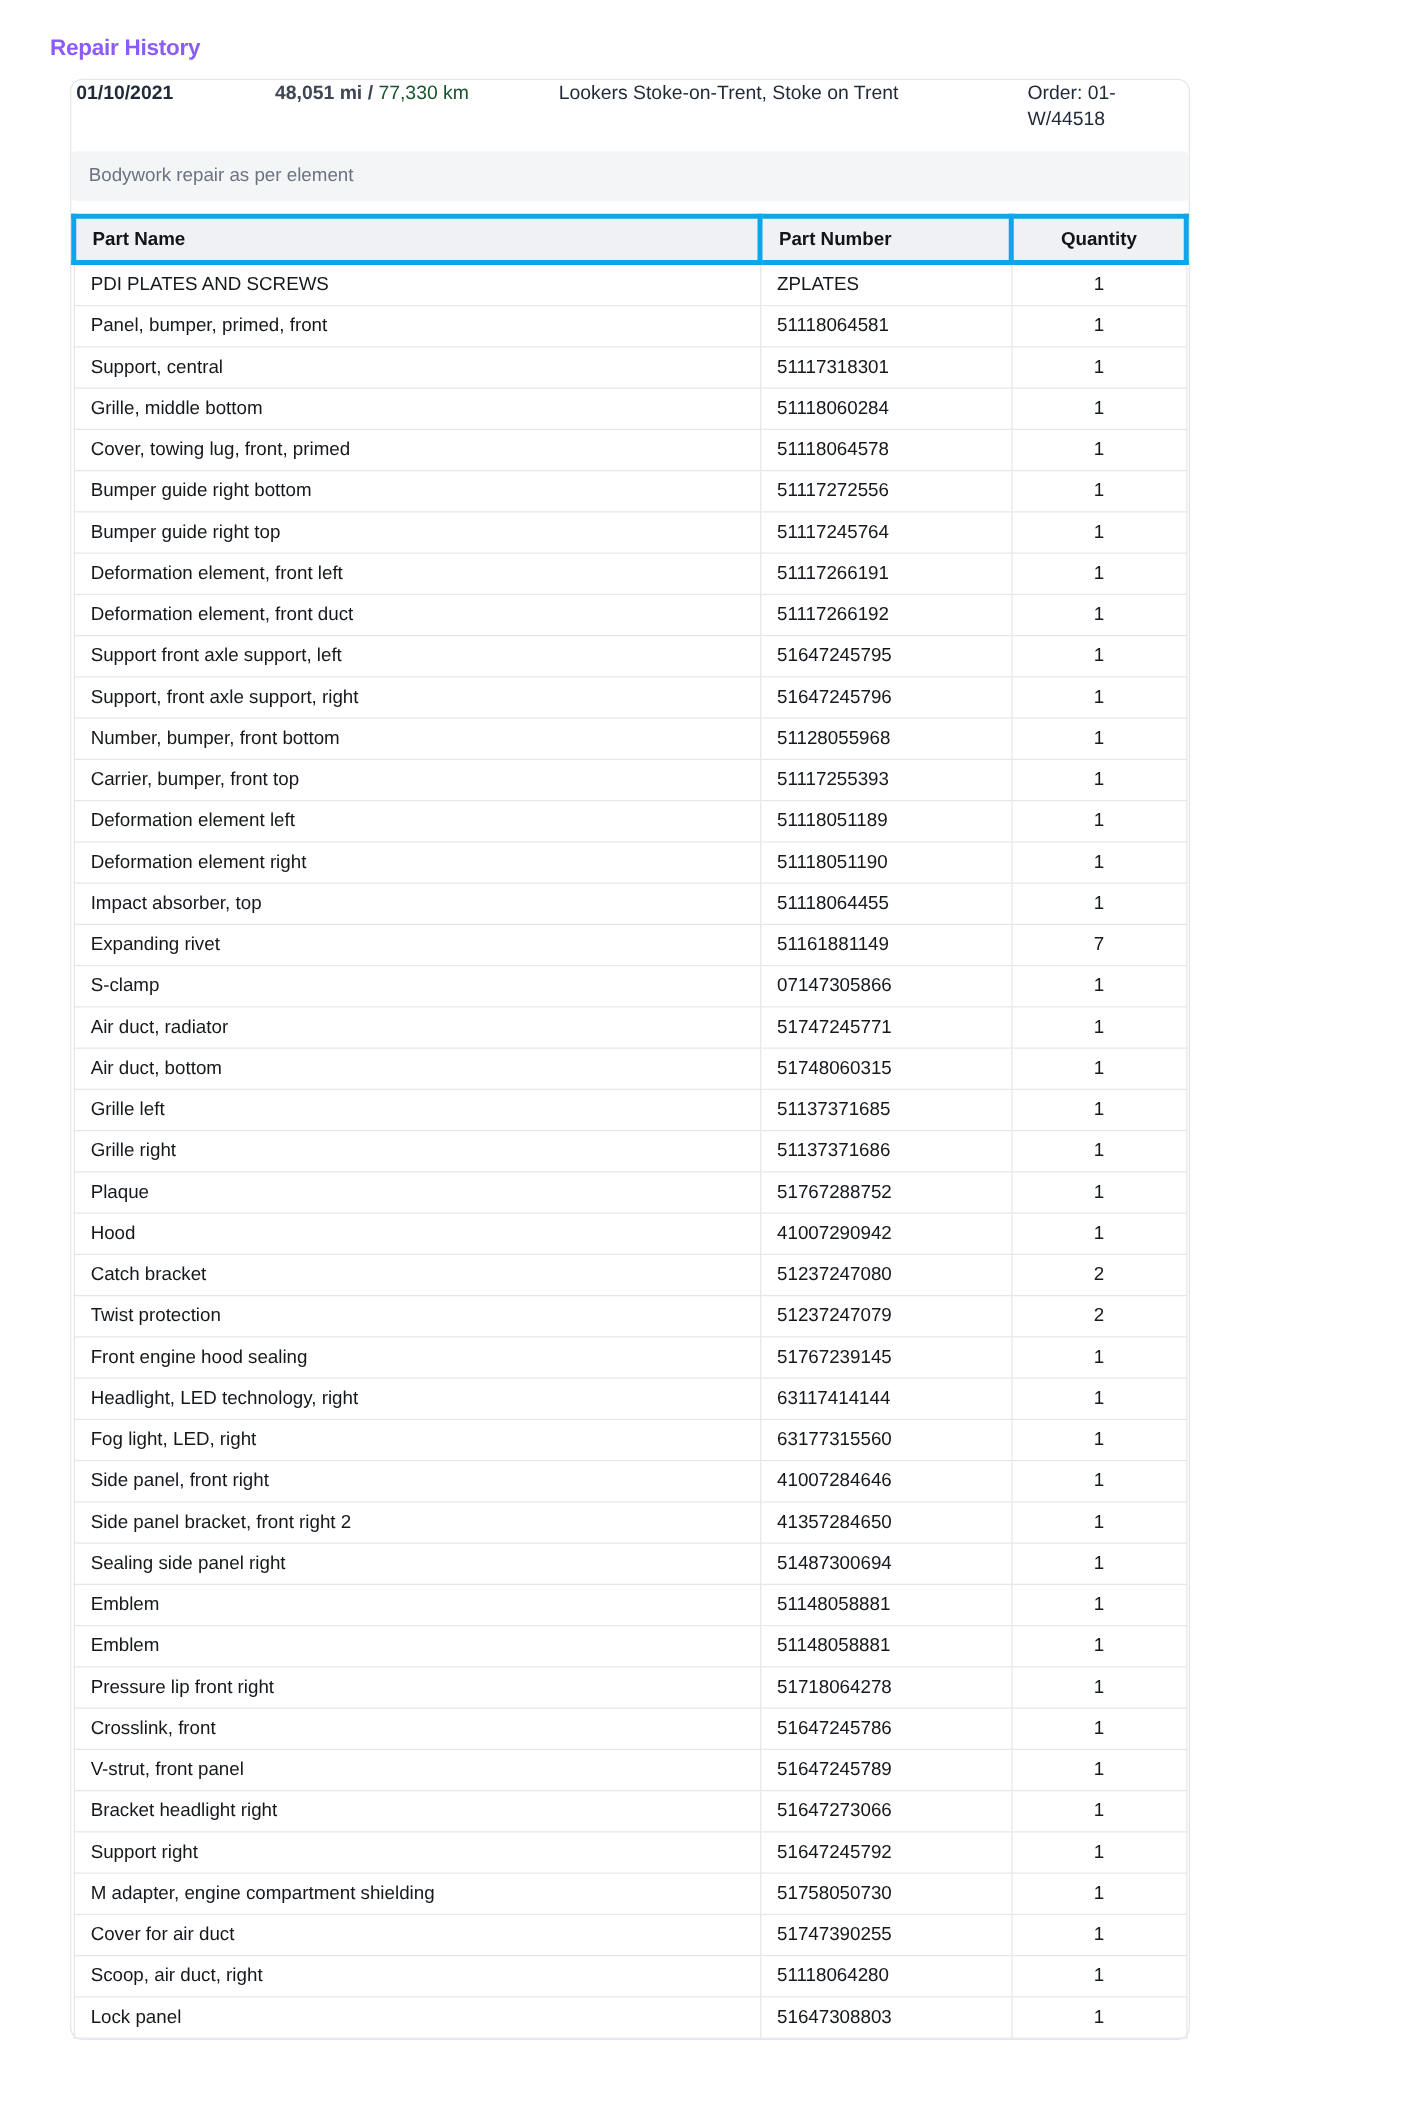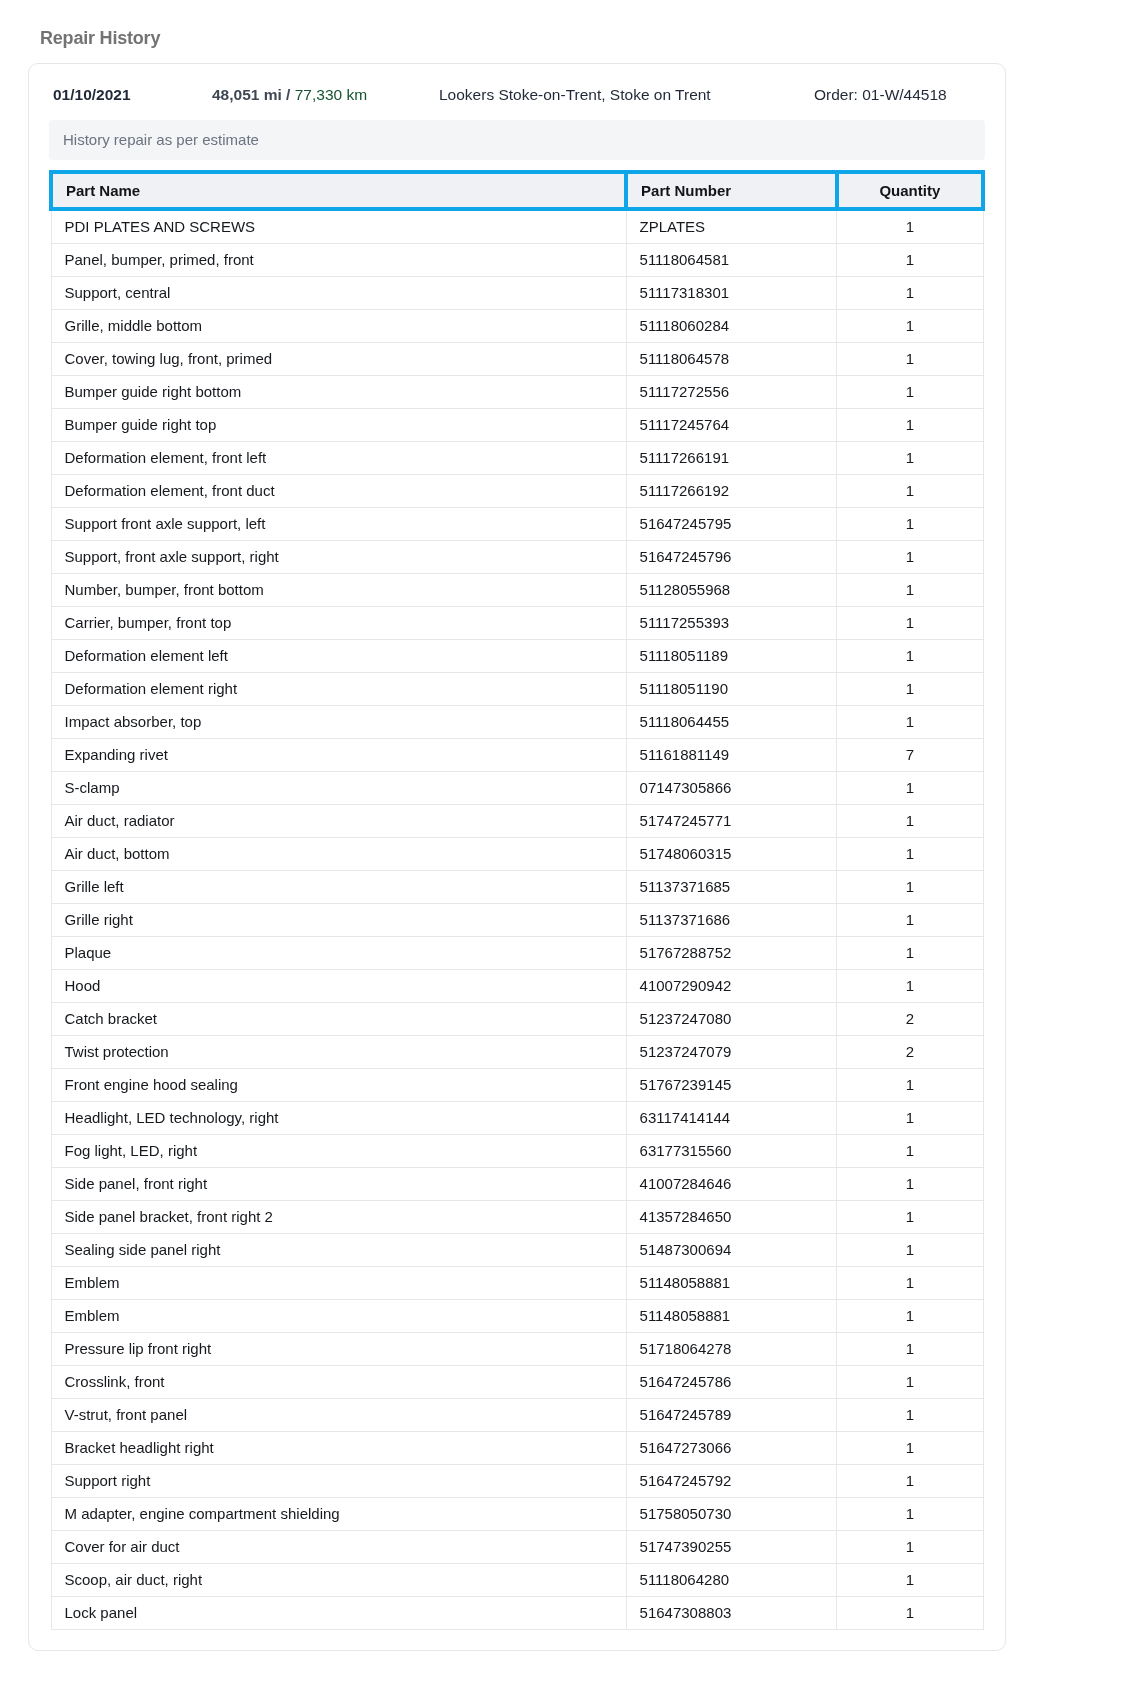--- a/index.html
+++ b/index.html
@@ -16,30 +16,29 @@
     overflow: hidden;
   }
   .page {
     padding-top: 28px;
   }
   .page-title {
     margin: 0 0 0 40px;
     font-size: 18px;
     line-height: 20px;
     font-weight: 700;
-    color: #737373;
+    color: #8b5cf6;
     letter-spacing: -0.2px;
   }
   .card {
     box-sizing: border-box;
-    width: 978px;
-    margin: 15px 25px 0 28px;
+    width: 896px;
+    margin: 15px 25px 0 56px;
     border: 1px solid #e4e6ea;
     border-radius: 10px;
-    padding: 20px;
     background: #ffffff;
   }
   .record-header {
     display: flex;
     align-items: baseline;
     font-size: 15.5px;
     line-height: 21px;
     padding-left: 4px;
   }
   .rh-date {
@@ -120,21 +119,21 @@
   <div class="card">
 
     <div class="record-header">
       <span class="rh-date">01/10/2021</span>
       <span class="rh-mileage"><span class="rh-mi">48,051 mi /</span>
         <span class="rh-km">77,330 km</span></span>
       <span class="rh-dealer">Lookers Stoke-on-Trent, Stoke on Trent</span>
       <span class="rh-order">Order: 01-W/44518</span>
     </div>
 
-    <div class="record-desc">History repair as per estimate</div>
+    <div class="record-desc">Bodywork repair as per element</div>
 
     <table class="parts-table">
       <colgroup>
         <col class="c-name">
         <col class="c-number">
         <col class="c-qty">
       </colgroup>
       <thead>
         <tr>
           <th>Part Name</th>

